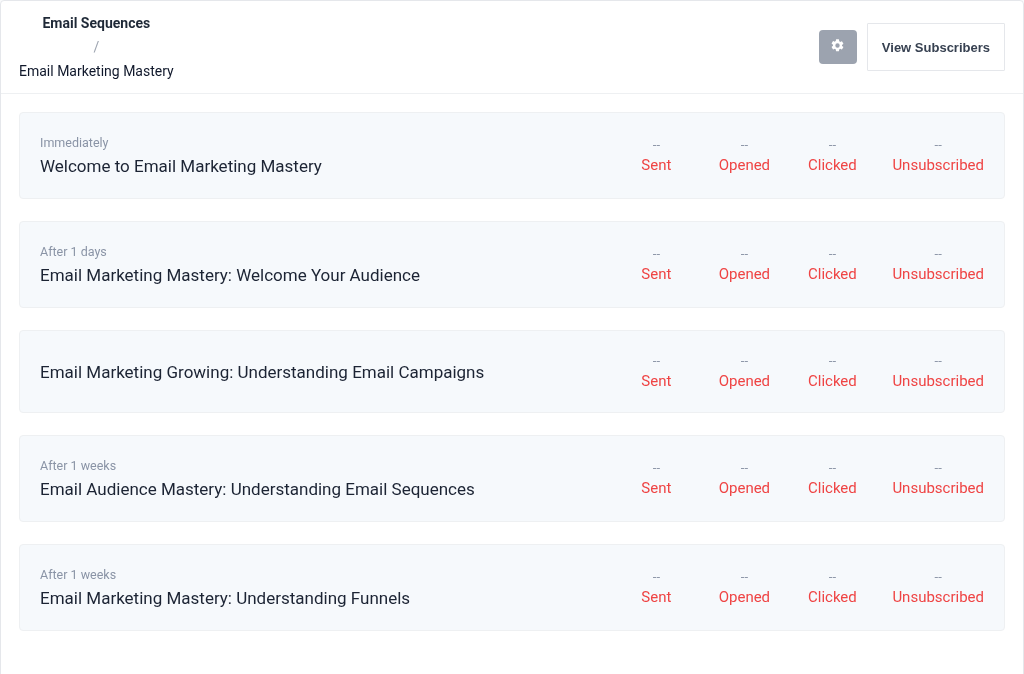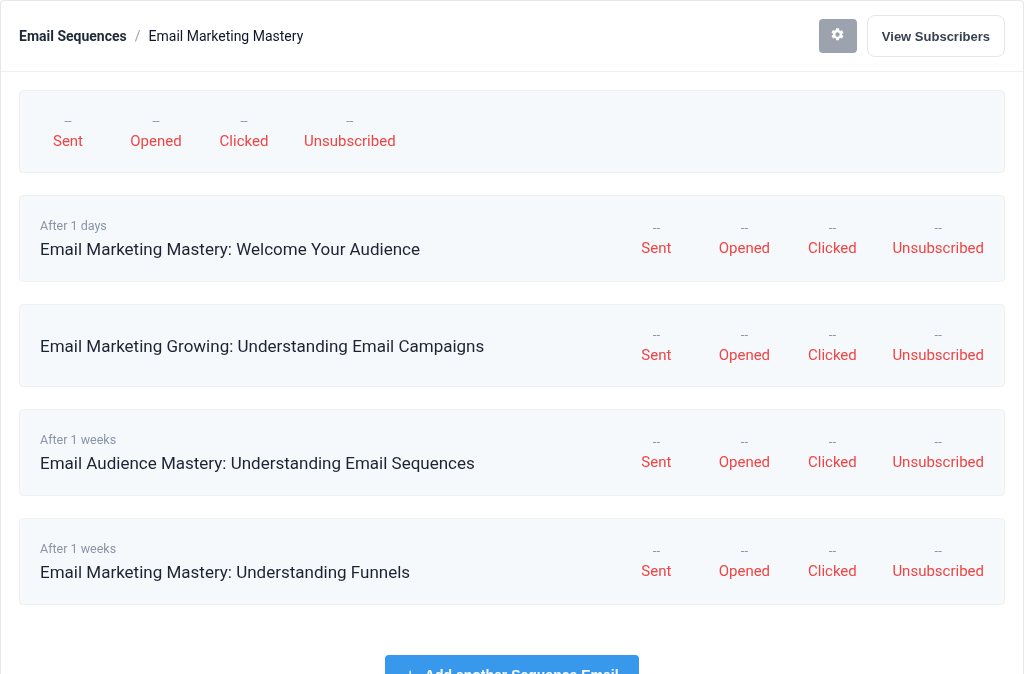--- a/index.html
+++ b/index.html
@@ -26,20 +26,21 @@
       align-items: center;
       justify-content: space-between;
       padding: 14px 18px;
       border-bottom: 1px solid #eef0f2;
     }
     .breadcrumb {
       display: flex;
       align-items: center;
       gap: 8px;
       font-size: 14px;
+      flex-direction: column;
     }
     .breadcrumb .root {
       font-weight: 700;
       color: #1f2937;
     }
     .breadcrumb .sep {
       color: #9ca3af;
     }
     .breadcrumb .current {
       color: #0f172a;
@@ -60,25 +61,25 @@
       align-items: center;
       justify-content: center;
       cursor: pointer;
     }
     .gear-btn svg {
       width: 15px;
       height: 15px;
       fill: #fff;
     }
     .view-subs-btn {
-      height: 42px;
+      height: 48px;
       padding: 0 14px;
       background: #fff;
       border: 1px solid #e5e7eb;
-      border-radius: 8px;
+      border-radius: 1px;
       font-size: 13px;
       font-weight: 600;
       color: #374151;
       cursor: pointer;
     }
     .content {
       padding: 18px;
     }
     .email-card {
       background: #f6f9fc;
@@ -166,20 +167,24 @@
             </svg>
         </span>
       </button>
       <button class="view-subs-btn">View Subscribers</button>
     </div>
   </div>
 
   <div class="content">
     <div id="emails-list">
         <div class="email-card">
+    <div class="email-info">
+      <div class="email-delay">Immediately</div>
+      <div class="email-title">Welcome to Email Marketing Mastery</div>
+    </div>
     <div class="email-stats">
       <div class="stat">
         <div class="stat-value">--</div>
         <div class="stat-label">Sent</div>
       </div>
       <div class="stat">
         <div class="stat-value">--</div>
         <div class="stat-label">Opened</div>
       </div>
       <div class="stat">

